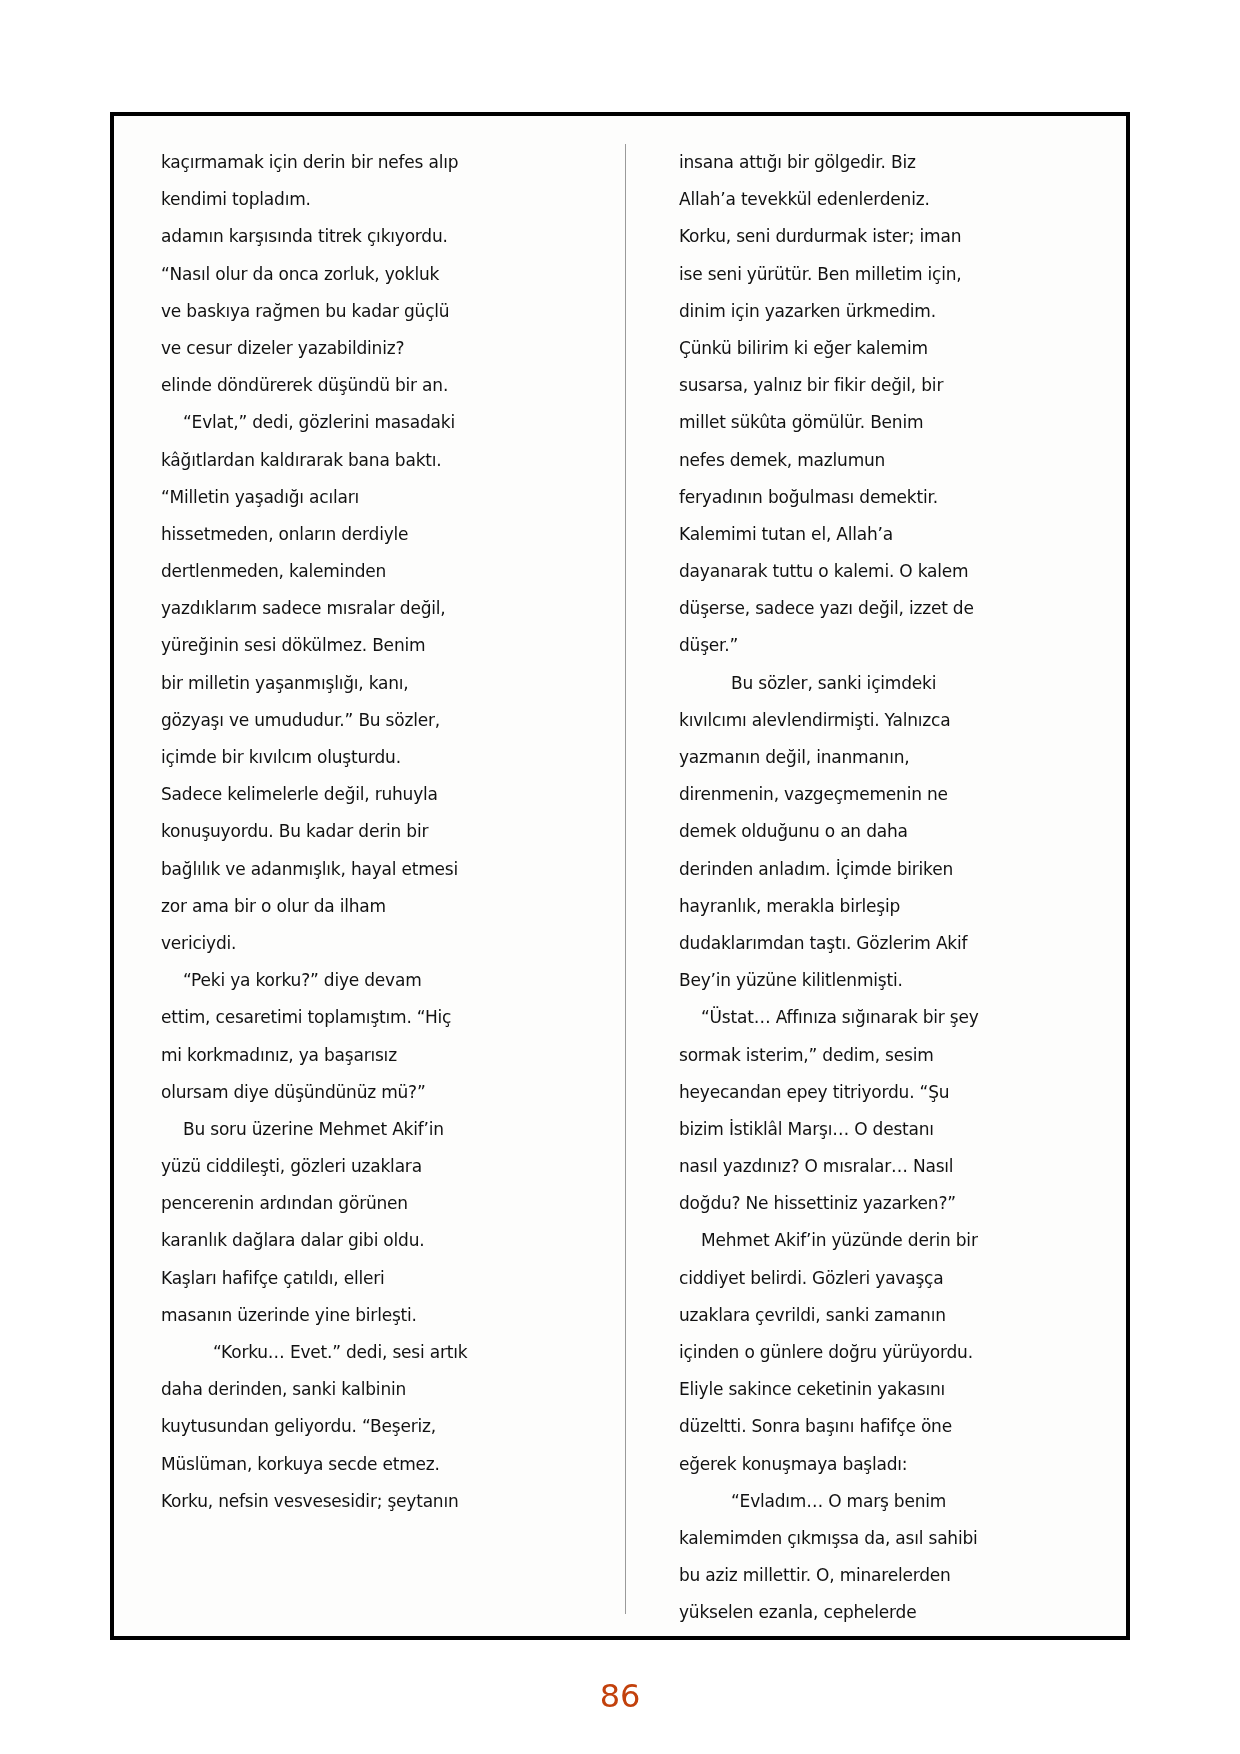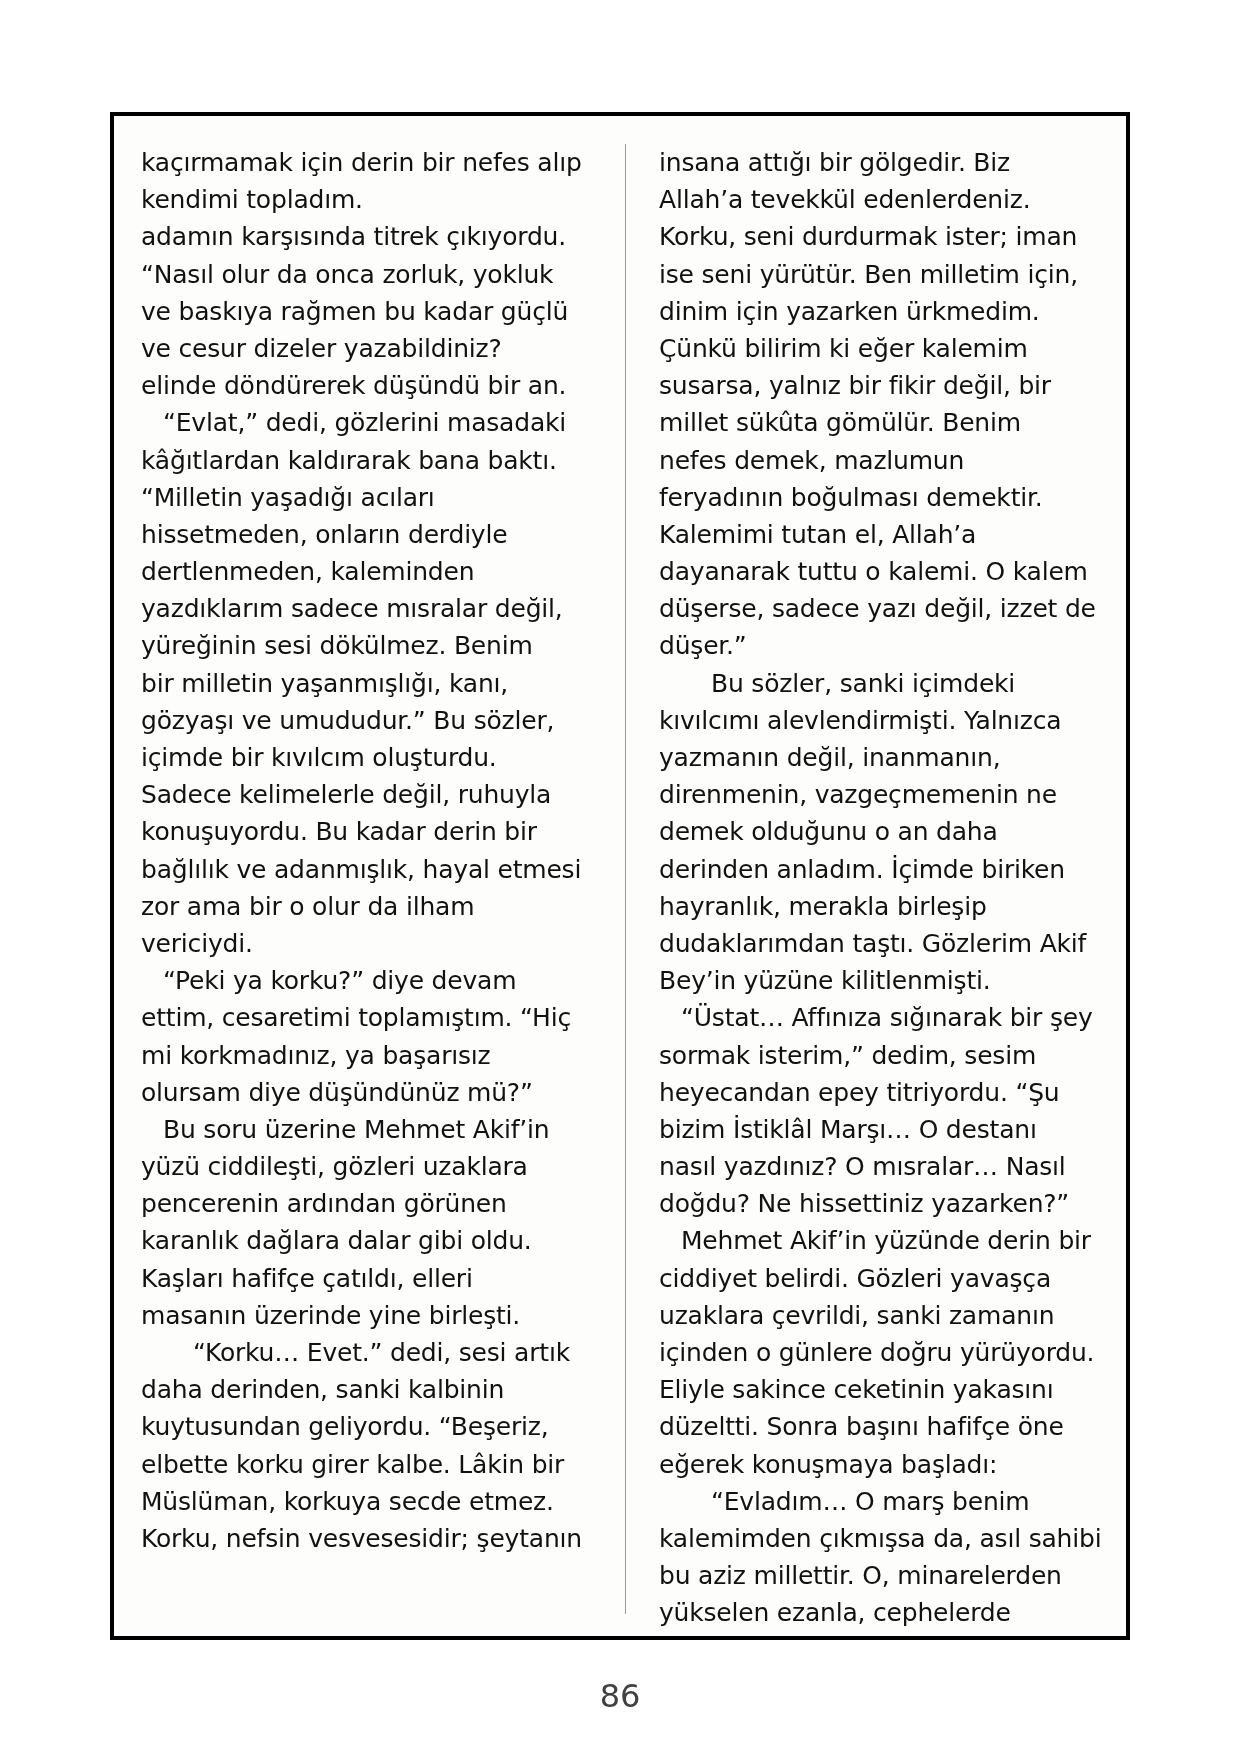--- a/index.html
+++ b/index.html
@@ -21,24 +21,25 @@
       top: 112px;
       width: 1020px;
       height: 1528px;
       border: 4px solid #000000;
       box-sizing: border-box;
       background: #fdfdfc;
     }
     .column {
       position: absolute;
       top: 28px;
-      font-size: 25px;
+      font-size: 17px;
       line-height: 37.2px;
       letter-spacing: -0.2px;
       white-space: nowrap;
+      margin-left: 20px;
     }
     .col-left {
       left: 27px;
       width: 478px;
     }
     .col-right {
       left: 545px;
       width: 480px;
     }
     .divider {
@@ -56,21 +57,21 @@
     .indent-1 { padding-left: 22px; }
     .indent-2 { padding-left: 32px; }
     .indent-3 { padding-left: 52px; }
     .page-number {
       position: absolute;
       left: 0;
       width: 1240px;
       top: 1677px;
       text-align: center;
       font-size: 32px;
-      color: #404040;
+      color: #c2410c;
     }
   </style>
 </head>
 <body>
 
 <div class="frame">
   <div class="column col-left" id="left-col">
       <span class="line">kaçırmamak için derin bir nefes alıp</span>
       <span class="line">kendimi topladım.</span>
       <span class="line">adamın karşısında titrek çıkıyordu.</span>
@@ -99,21 +100,20 @@
       <span class="line">olursam diye düşündünüz mü?”</span>
       <span class="line indent-1">Bu soru üzerine Mehmet Akif’in</span>
       <span class="line">yüzü ciddileşti, gözleri uzaklara</span>
       <span class="line">pencerenin ardından görünen</span>
       <span class="line">karanlık dağlara dalar gibi oldu.</span>
       <span class="line">Kaşları hafifçe çatıldı, elleri</span>
       <span class="line">masanın üzerinde yine birleşti.</span>
       <span class="line indent-3">“Korku… Evet.” dedi, sesi artık</span>
       <span class="line">daha derinden, sanki kalbinin</span>
       <span class="line">kuytusundan geliyordu. “Beşeriz,</span>
-      <span class="line">elbette korku girer kalbe. Lâkin bir</span>
       <span class="line">Müslüman, korkuya secde etmez.</span>
       <span class="line">Korku, nefsin vesvesesidir; şeytanın</span>
     </div>
   <div class="divider"></div>
   <div class="column col-right" id="right-col">
       <span class="line">insana attığı bir gölgedir. Biz</span>
       <span class="line">Allah’a tevekkül edenlerdeniz.</span>
       <span class="line">Korku, seni durdurmak ister; iman</span>
       <span class="line">ise seni yürütür. Ben milletim için,</span>
       <span class="line">dinim için yazarken ürkmedim.</span>

